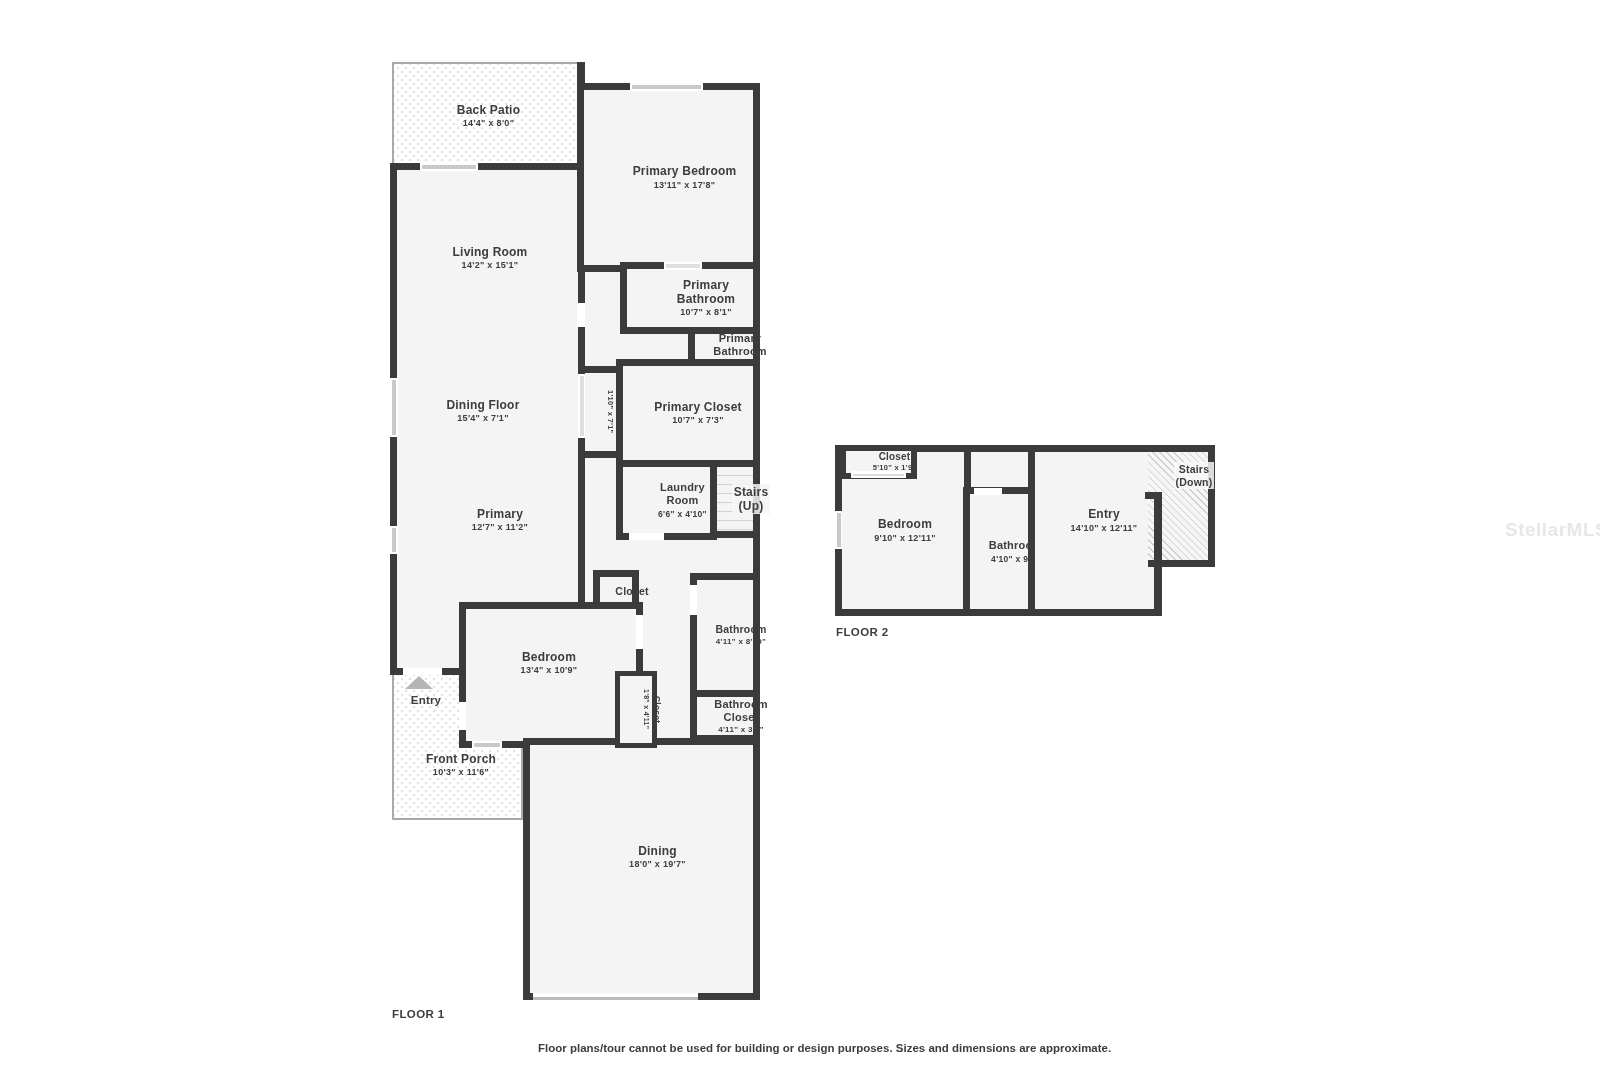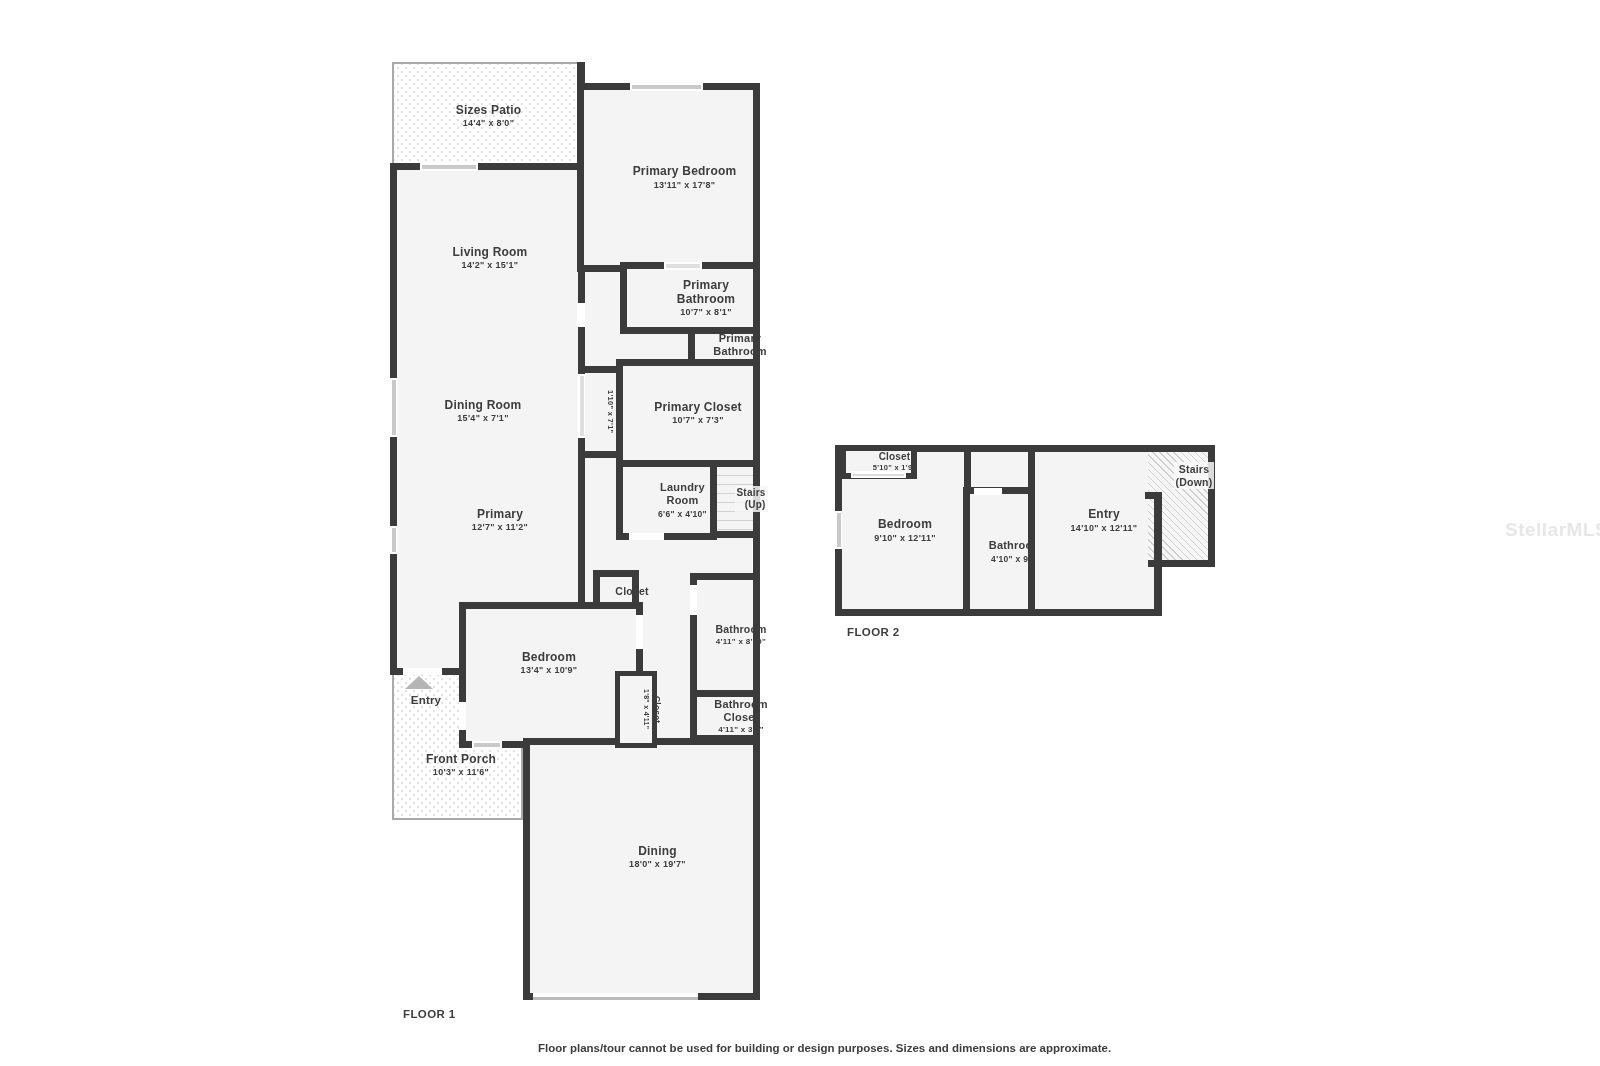--- a/index.html
+++ b/index.html
@@ -24,37 +24,37 @@
   .small .room-name{font-size:10.5px;}
   .small .room-dims{font-size:8px;}
   .flabel{position:absolute;transform:translateX(-50%);text-align:center;z-index:7;}
   .vert .lbl{writing-mode:vertical-rl;}
   .vert .room-name{font-size:10px;}
   .vert .room-dims{font-size:7.5px;margin:0 2px 0 0;}
   .vert-sm .room-name{font-size:8.5px;}
   .vert-sm .room-dims{font-size:7px;}
   .treads{background-image:repeating-linear-gradient(to bottom,#f4f4f4 0 8px,#d2d2d2 8px 9px);}
   .hatch{background:repeating-linear-gradient(45deg,#f6f6f6 0 4px,#cfcfcf 4px 5px);}
-  .floor-tag{position:absolute;font-size:11.5px;font-weight:700;letter-spacing:.4px;z-index:7;margin-left:11px;}
+  .floor-tag{position:absolute;font-size:11.5px;font-weight:700;letter-spacing:.4px;z-index:7;}
   .disclaimer{position:absolute;font-size:11.5px;font-weight:700;white-space:nowrap;z-index:7;}
   .watermark{position:absolute;font-size:19px;font-weight:700;color:#e7e7e7;letter-spacing:.5px;z-index:8;}
   .tri{position:absolute;width:0;height:0;border-left:14px solid transparent;border-right:14px solid transparent;
        border-bottom:13px solid #b5b5b5;z-index:6;}
   .gline{position:absolute;background:#bbbbbb;z-index:7;}
   .tight .room-name{font-size:10px;line-height:1.05;}
   .tight .room-dims{font-size:7.5px;margin-top:0;}
 </style>
 </head>
 <body>
 
 <div id="stage">
 
   <div class="outdoor" style="left:392px;top:62px;width:193px;height:108px;">
     <div class="lbl">
-      <div class="room-name">Sizes Patio</div>
+      <div class="room-name">Back Patio</div>
       <div class="room-dims">14'4" x 8'0"</div>
     </div>
   </div>
   <div class="wall" style="left:577px;top:62px;width:8px;height:28px;"></div>
 
   <div class="outdoor" style="left:392px;top:669px;width:131px;height:151px;"></div>
 
   <div class="base" style="left:584px;top:272px;width:168px;height:476px;"></div>
 
   <div class="room" style="left:390px;top:163px;width:195px;height:512px;"></div>
@@ -96,21 +96,21 @@
 
   <div class="room" style="left:616px;top:460px;width:101px;height:80px;">
     <div class="lbl">
       <div class="room-name" style="font-size:11px;">Laundry Room</div>
       <div class="room-dims" style="font-size:8.5px;">6'6" x 4'10"</div>
     </div>
   </div>
 
   <div class="room treads" style="left:710px;top:460px;width:50px;height:78px;">
     <div class="lbl" style="background:rgba(246,246,246,.85);padding:1px 2px;">
-      <div class="room-name" style="font-size:10px;text-align:right;">Stairs (Up)</div>
+      <div class="room-name" style="font-size:12px;">Stairs (Up)</div>
     </div>
   </div>
 
   <div class="room small z3" style="left:593px;top:570px;width:45px;height:42px;">
     <div class="lbl">
       <div class="room-name">Closet</div>
     </div>
   </div>
 
   <div class="room small" style="left:690px;top:573px;width:70px;height:124px;">
@@ -183,21 +183,21 @@
   <div class="tri" style="left:405px;top:676px;"></div>
   <div class="flabel" style="left:426px;top:694px;">
     <div class="room-name" style="font-size:11.5px;">Entry</div>
   </div>
 
   <div class="flabel" style="left:490px;top:245px;">
     <div class="room-name">Living Room</div>
     <div class="room-dims">14'2" x 15'1"</div>
   </div>
   <div class="flabel" style="left:483px;top:398px;">
-    <div class="room-name">Dining Room</div>
+    <div class="room-name">Dining Floor</div>
     <div class="room-dims">15'4" x 7'1"</div>
   </div>
   <div class="flabel" style="left:500px;top:507px;">
     <div class="room-name">Primary</div>
     <div class="room-dims">12'7" x 11'2"</div>
   </div>
   <div class="flabel" style="left:461px;top:752px;">
     <div class="room-name">Front Porch</div>
     <div class="room-dims">10'3" x 11'6"</div>
   </div>

